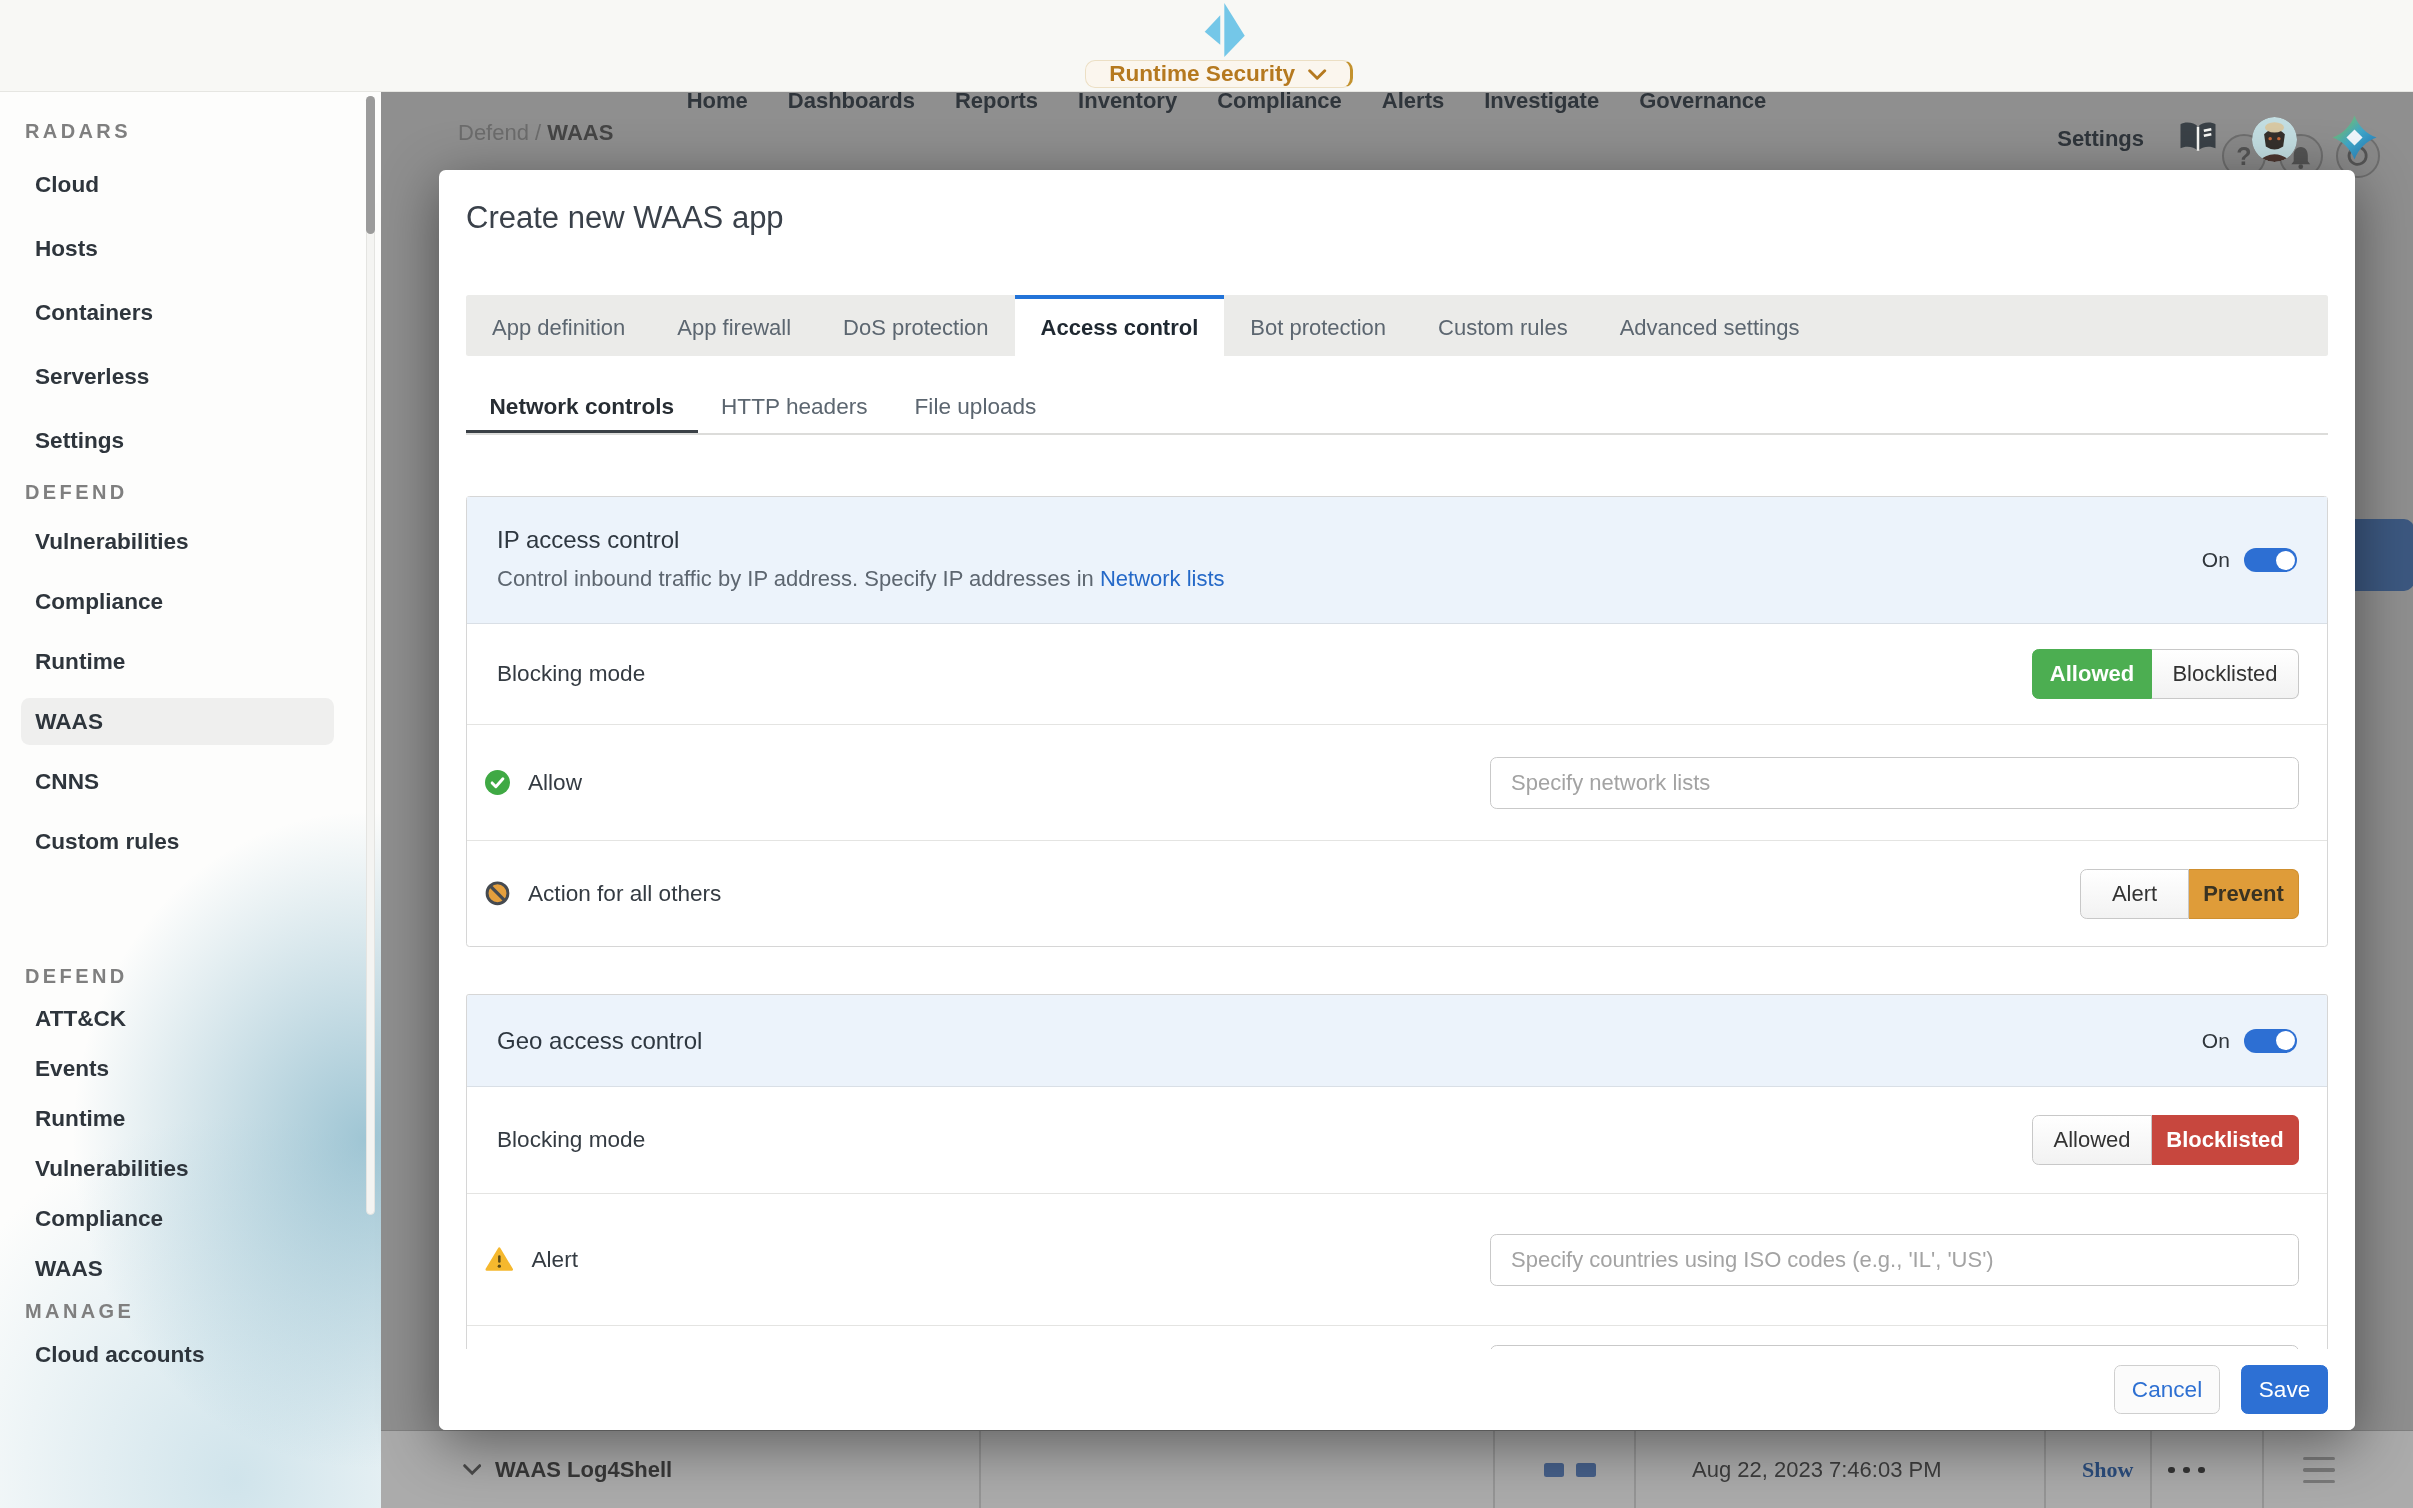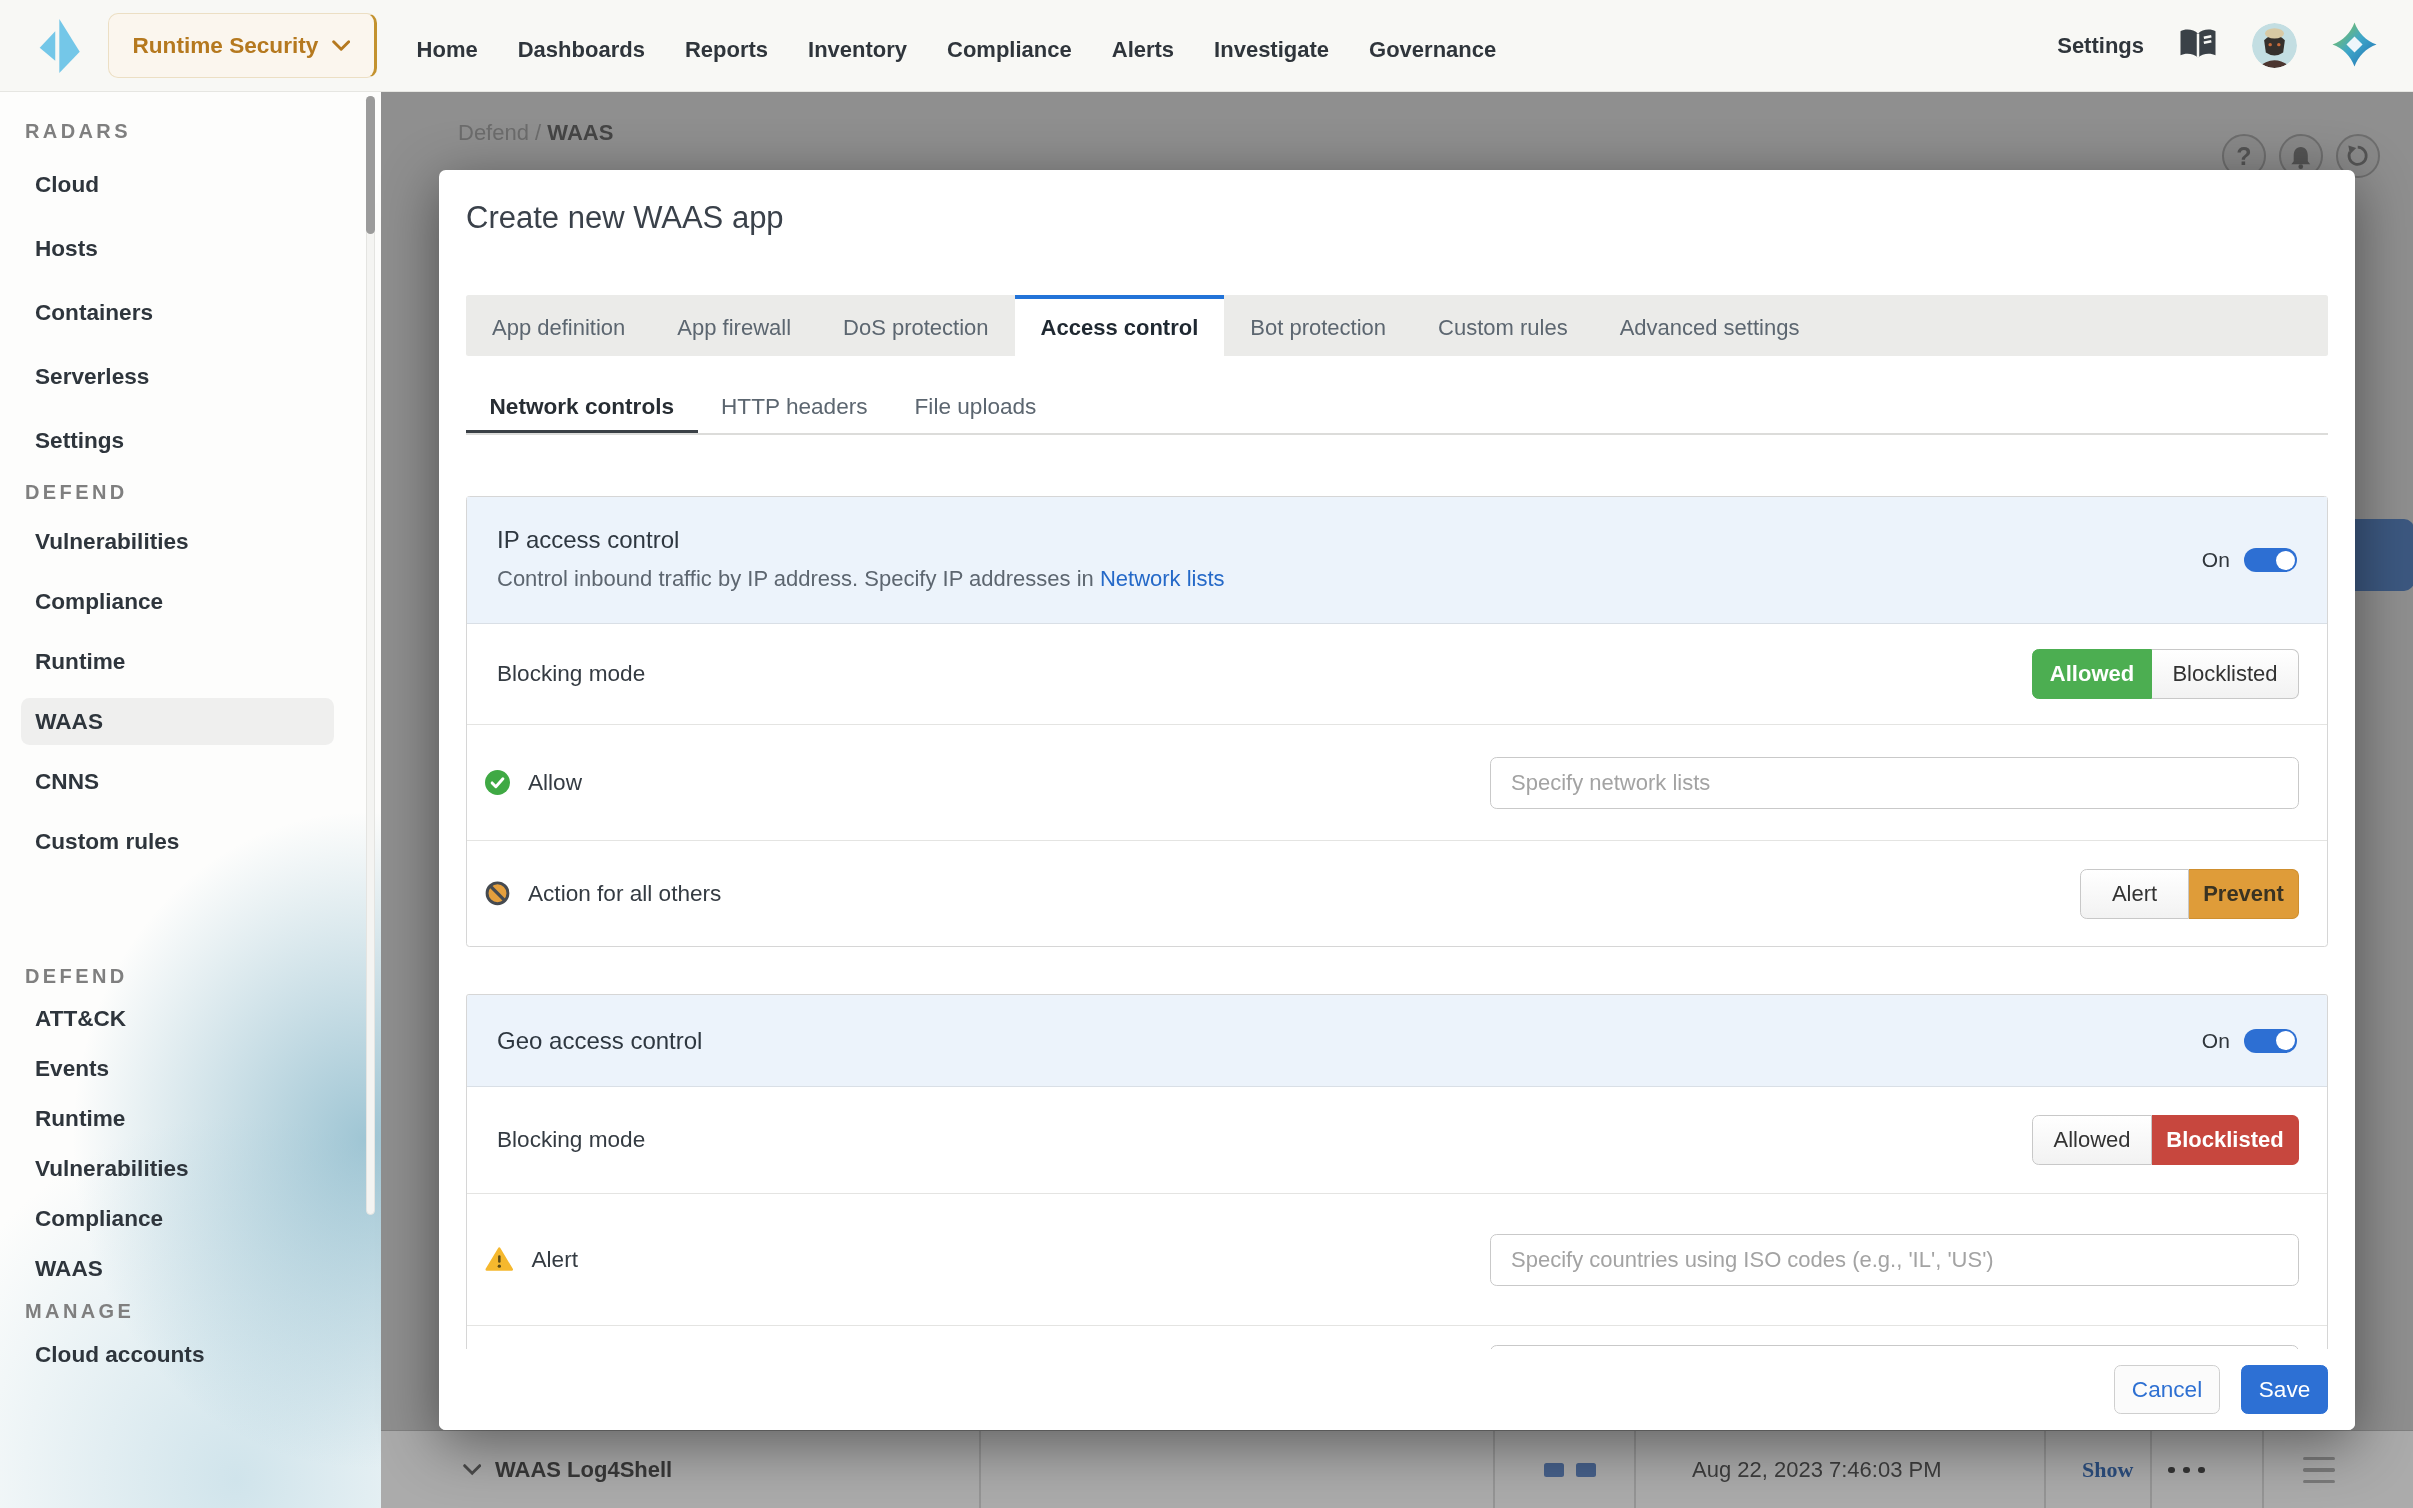--- a/index.html
+++ b/index.html
@@ -1,26 +1,26 @@
 <!DOCTYPE html>
 <html style="font-size:13.4px"><head>
 <meta charset="utf-8">
 <style>
   * { margin:0; padding:0; box-sizing:border-box; }
   html,body { width:2413px; height:1508px; }
   body { font-family:"Liberation Sans", sans-serif; background:#fff; overflow:hidden; position:relative; }
 
   
   .topbar { position:absolute; left:0; top:0; width:2413px; height:92px; background:#f8f8f5;
-            border-bottom:0.8px solid #e6e6e2; display:flex; align-items:center; z-index:20; }
+            border-bottom:0.8px solid #e6e6e2; display:flex; align-items:center; z-index:20;flex-direction:column; }
   .logo { margin-left:34px; display:flex; align-items:center; }
   .product-pill { margin-left:25px; height:65px; padding:0 23.5px; display:flex; align-items:center; gap:13.4px;
                   background:#fbf6ee; border:0.8px solid #ecdfc4; border-right:3.4px solid #c3922e;
                   border-radius:10px; color:#b5791f; font-weight:700; font-size:22.6px; cursor:pointer; }
-  .nav { display:flex; margin-left:40px; gap:40px; font-size:22px; font-weight:600; color:#2f353b;margin-top:8px; }
+  .nav { display:flex; margin-left:40px; gap:40px; font-size:22px; font-weight:600; color:#2f353b; }
   .nav .nav-item { cursor:pointer; }
   .top-right { margin-left:auto; display:flex; align-items:center; gap:34px; margin-right:35px; }
   .settings-lbl { font-size:22px; font-weight:600; color:#2f353b; cursor:pointer; }
   .avatar-wrap { width:45px; height:45px; border-radius:50%; overflow:hidden; cursor:pointer; }
 
   
   .sidebar { position:absolute; left:0; top:92px; width:381px; height:1416px; z-index:15;
              background:
                radial-gradient(419px 469px at 96% 74%, rgba(96,160,185,.60), rgba(96,160,185,0) 70%),
                radial-gradient(469px 520px at 62% 98%, rgba(140,190,210,.40), rgba(140,190,210,0) 70%),

